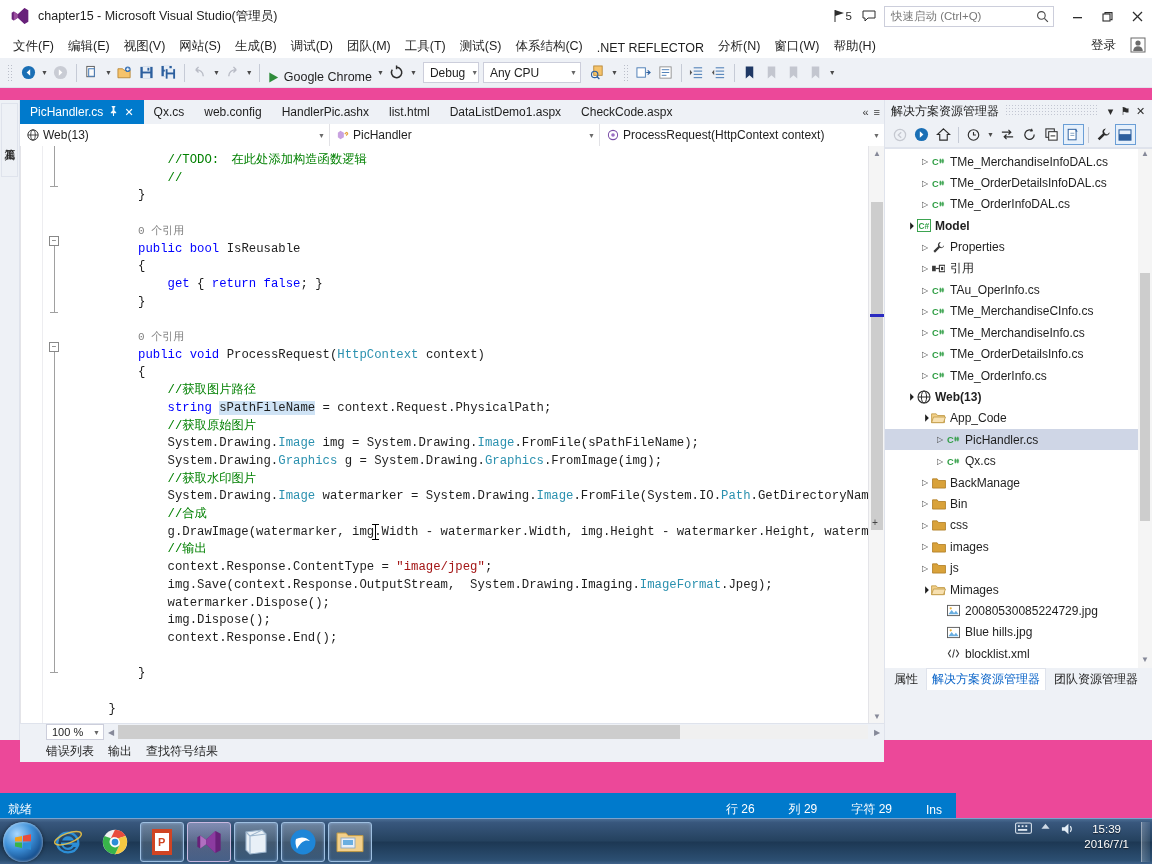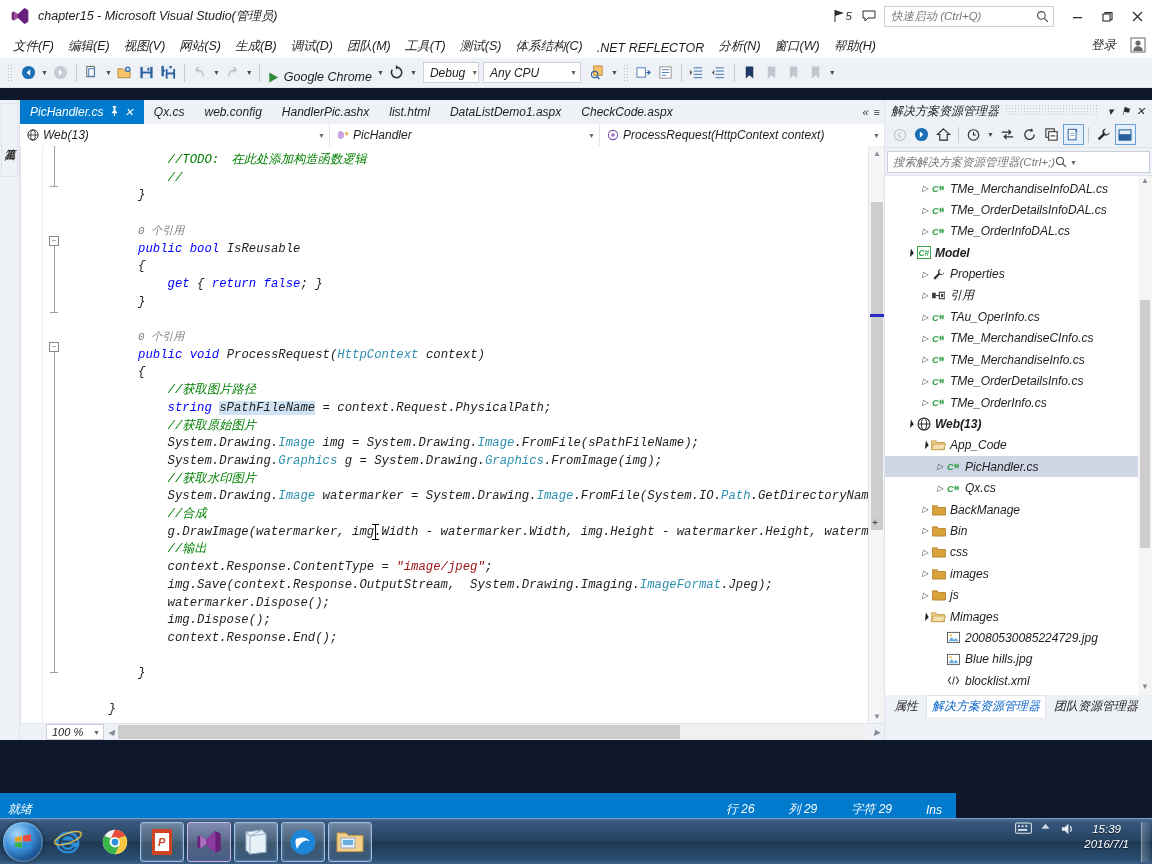--- a/index.html
+++ b/index.html
@@ -4,21 +4,21 @@
 <style>
   * { box-sizing: border-box; }
   html, body { margin:0; padding:0; }
   body {
     width:1152px; height:864px; overflow:hidden;
     font-family:"Liberation Sans", sans-serif;
     font-size:12px; color:#1e1e1e;
     background:#ffffff;
     -webkit-font-smoothing:antialiased;
   }
-  .app { position:relative; width:1152px; height:864px; background:#0f172a;font-style:italic; }
+  .app { position:relative; width:1152px; height:864px; background:#ec4899; }
 
   
   .titlebar {
     position:absolute; left:0; top:0; width:1152px; height:32px;
     background:#ffffff; display:flex; align-items:center;
   }
   .vs-logo { width:20px; height:20px; margin-left:10px; margin-right:8px; flex:none; }
   .title-text { font-size:12.5px; color:#1e1e1e; white-space:nowrap; }
   .title-right { position:absolute; right:0; top:0; height:32px; display:flex; align-items:center; }
   .flag-wrap { display:flex; align-items:center; margin-right:10px; color:#2d2d2d; }
@@ -623,20 +623,25 @@
         <span>100 %</span>
         <span class="za">▼</span>
       </div>
       <div class="hs-arrow">◀</div>
       <div class="hs-track">
         <div class="hs-thumb"></div>
       </div>
       <div class="hs-arrow">▶</div>
     </div>
 
+    <div class="bottom-tabs" id="bottomtabs">
+        <span>错误列表</span>
+        <span>输出</span>
+        <span>查找符号结果</span>
+      </div>
   </div>
 
   <div class="sln">
     <div class="sln-head">
       <span class="sln-title">解决方案资源管理器</span>
       <div class="sln-dots"></div>
       <span class="sln-hbtn">▾</span>
       <span class="sln-hbtn">⚑</span>
       <span class="sln-hbtn">✕</span>
     </div>
@@ -701,28 +706,20 @@
         </svg>
       </div>
       <div class="sb boxed">
         <svg width="14" height="12" viewBox="0 0 16 14">
           <rect x="1" y="1" width="14" height="12" fill="none" stroke="#2c5f9e" stroke-width="1.2"></rect>
           <rect x="1" y="6" width="14" height="7" fill="#2c5f9e"></rect>
         </svg>
       </div>
     </div>
 
-    <div class="sln-search">
-      <span>搜索解决方案资源管理器(Ctrl+;)</span>
-      <svg width="12" height="12" viewBox="0 0 14 14">
-        <circle cx="5.8" cy="5.8" r="4.1" fill="none" stroke="#4a4a4a" stroke-width="1.2"></circle>
-        <line x1="9" y1="9" x2="12.8" y2="12.8" stroke="#4a4a4a" stroke-width="1.3"></line>
-      </svg>
-      <span style="font-size:7px; color:#666; margin-left:3px;">▼</span>
-    </div>
 
     <div class="sln-tree">
       <div class="tree-inner" id="tree">
           <div class="row" style="padding-left: 34px;">
             <span class="exp">▷</span>
             <span class="ico">
               <svg width="13" height="13" viewBox="0 0 14 14">
                 <text x="0" y="11" font-family="Liberation Sans, sans-serif" font-size="10" font-weight="bold" fill="#2f9e44">C</text>
                 <path d="M9 4 v5 M11.6 4 v5 M8 5.6 h5 M8 7.4 h5" stroke="#2f9e44" stroke-width="1"></path>
               </svg>

